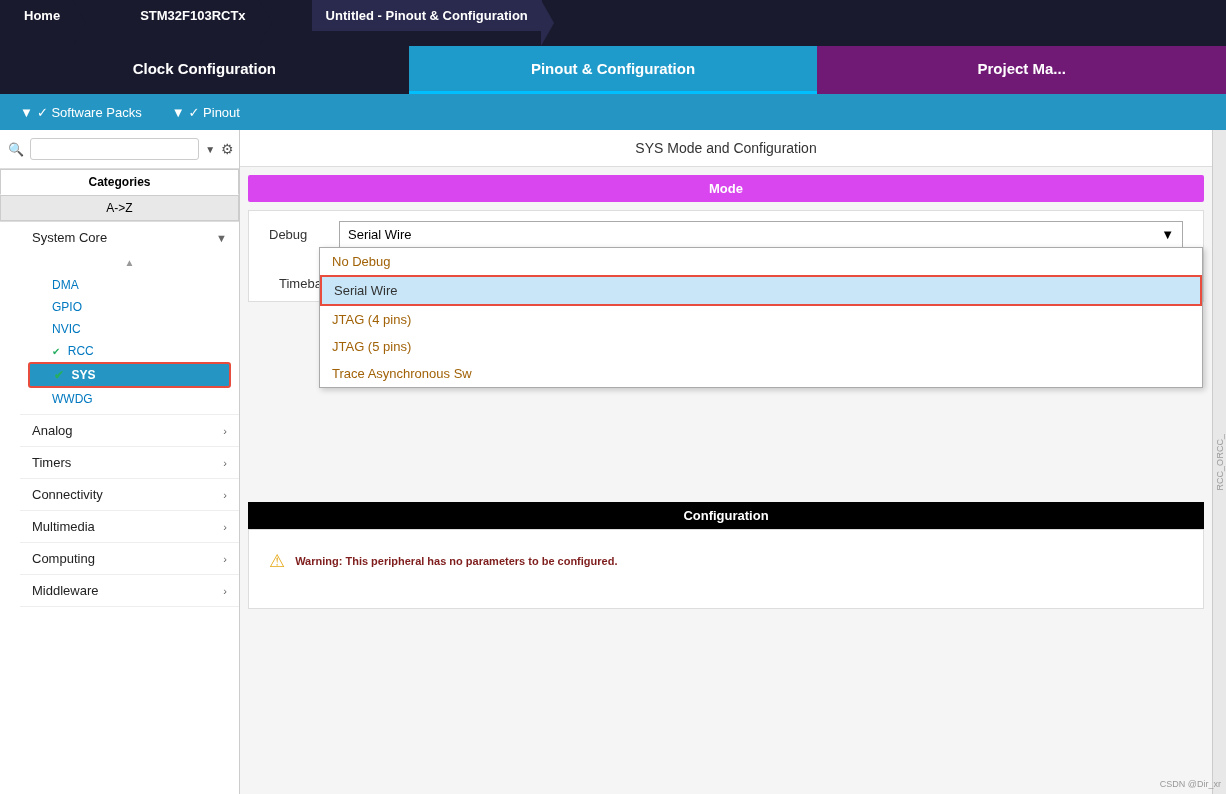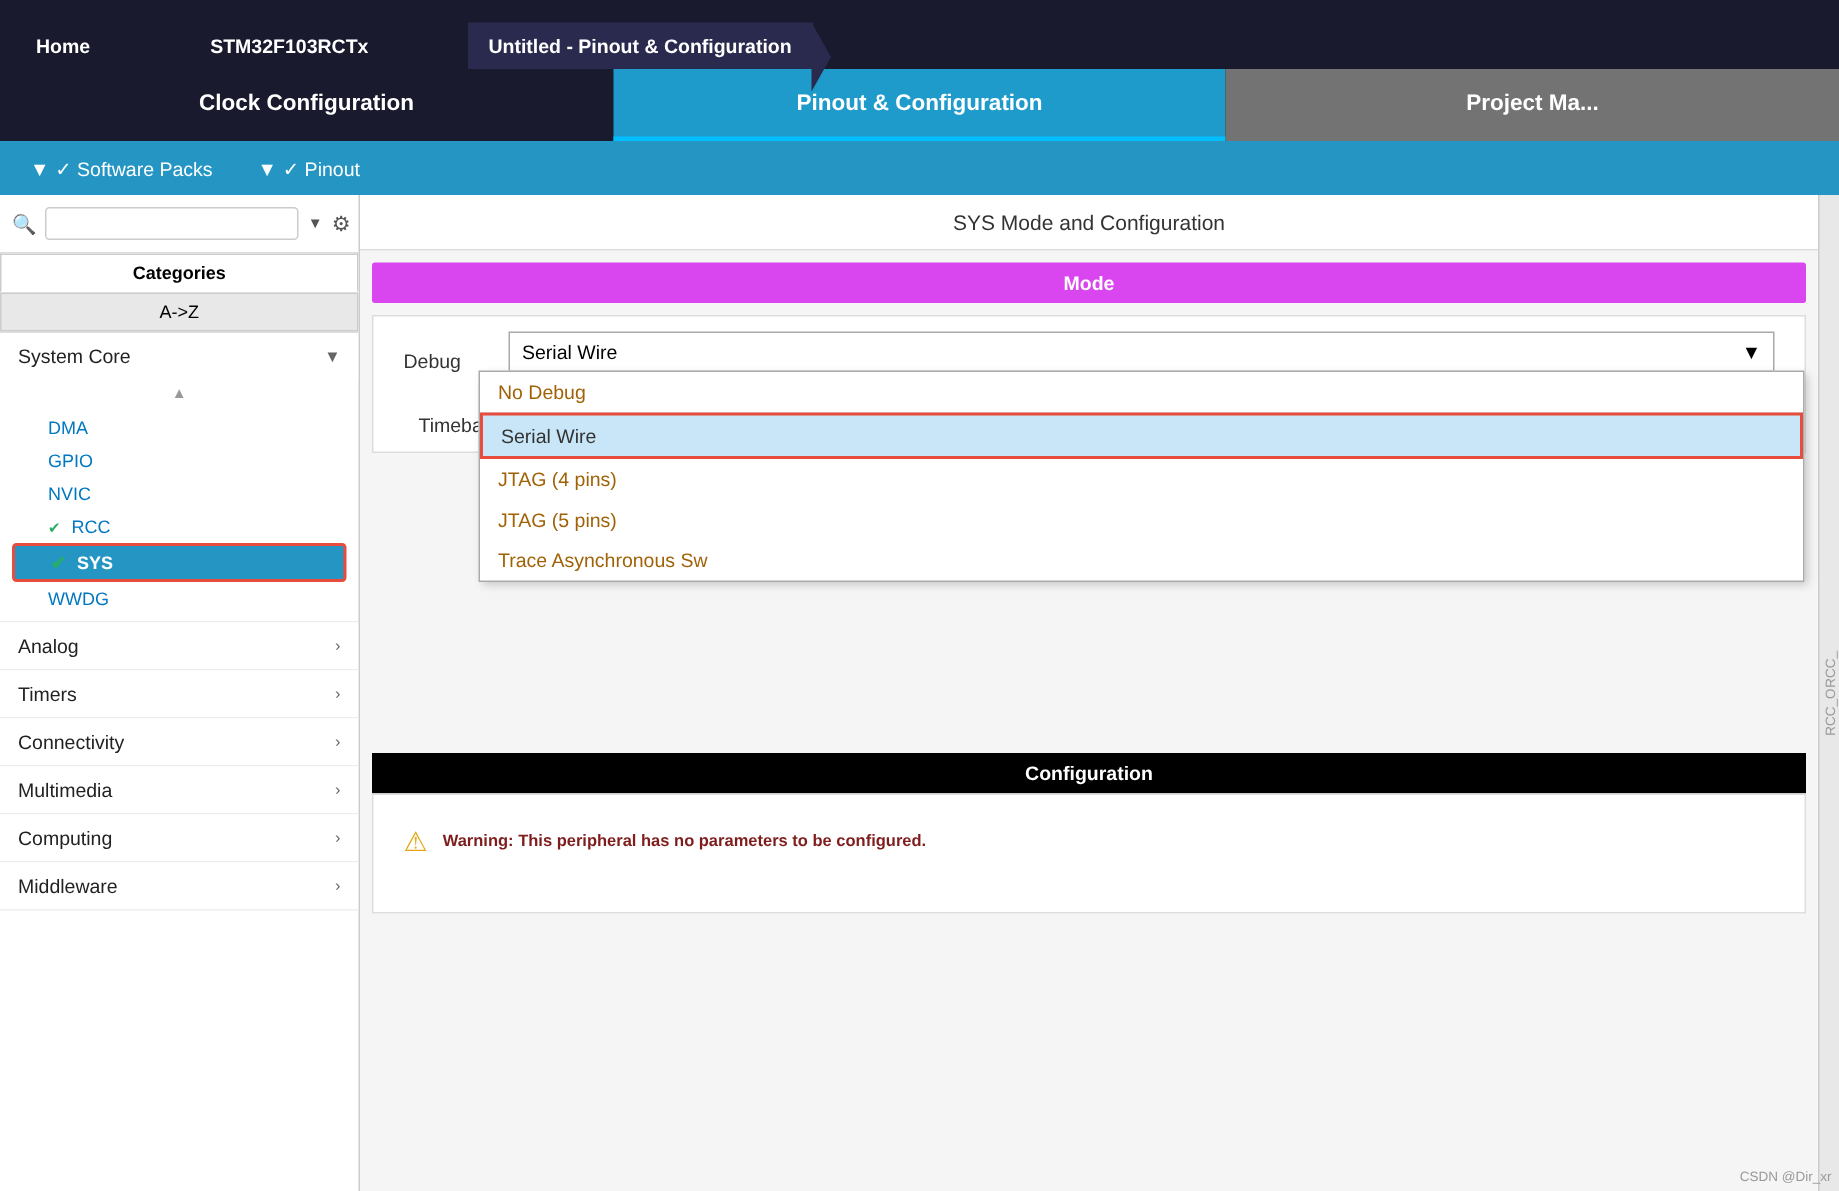--- a/index.html
+++ b/index.html
@@ -3,21 +3,21 @@
   <meta charset="utf-8">
   <style>
     * { box-sizing: border-box; margin: 0; padding: 0; }
     body { font-family: Arial, sans-serif; font-size: 13px; background: #f0f0f0; overflow: hidden; width: 1226px; height: 794px; }
 
     
     .top-nav {
       background: #1a1a2e;
       height: 46px;
       display: flex;
-      align-items: flex-end;
+      align-items: flex-start;
       padding: 0 10px;
       gap: 16px;
     }
     .breadcrumb-item {
       color: #fff;
       font-size: 13px;
       font-weight: bold;
       padding: 8px 14px;
       position: relative;
       display: flex;
@@ -57,21 +57,21 @@
       font-size: 15px;
       font-weight: bold;
       cursor: pointer;
       border-bottom: 3px solid transparent;
     }
     .tab-item.active {
       background: #1e9bca;
       border-bottom: 3px solid #00bfff;
     }
     .tab-item:last-child {
-      background: #737373;
+      background: #701a75;
     }
 
     
     .sub-toolbar {
       background: #2596c4;
       height: 36px;
       display: flex;
       align-items: center;
       padding: 0 20px;
       gap: 30px;
@@ -137,20 +137,21 @@
       border: 1px solid #ccc;
     }
     .sidebar-tab.active {
       background: #fff;
       border-bottom: 1px solid #fff;
       font-weight: bold;
     }
 
     .sidebar-section {
       border-bottom: 1px solid #eee;
+      margin-left: 20px;
     }
     .sidebar-section-header {
       display: flex;
       align-items: center;
       justify-content: space-between;
       padding: 8px 12px;
       font-size: 13px;
       color: #222;
       cursor: pointer;
       background: #fff;
@@ -230,21 +231,21 @@
 
     .mode-content {
       padding: 10px 20px;
       background: #fff;
       margin: 0 8px 8px 8px;
       border: 1px solid #ddd;
     }
 
     .debug-row {
       display: flex;
-      align-items: flex-end;
+      align-items: center;
       gap: 10px;
       margin-bottom: 8px;
     }
     .debug-label {
       font-size: 13px;
       color: #333;
       width: 60px;
     }
     .debug-select {
       flex: 1;

